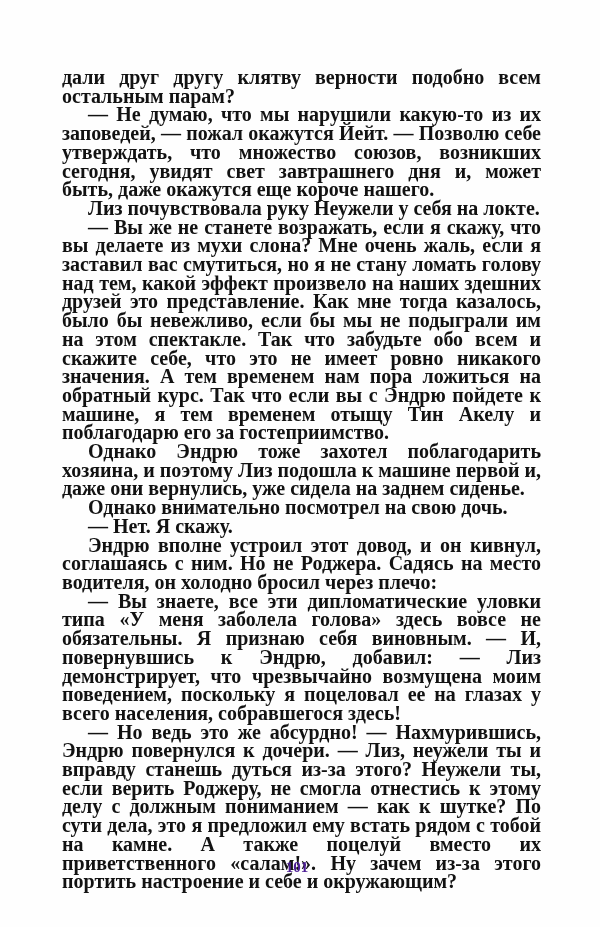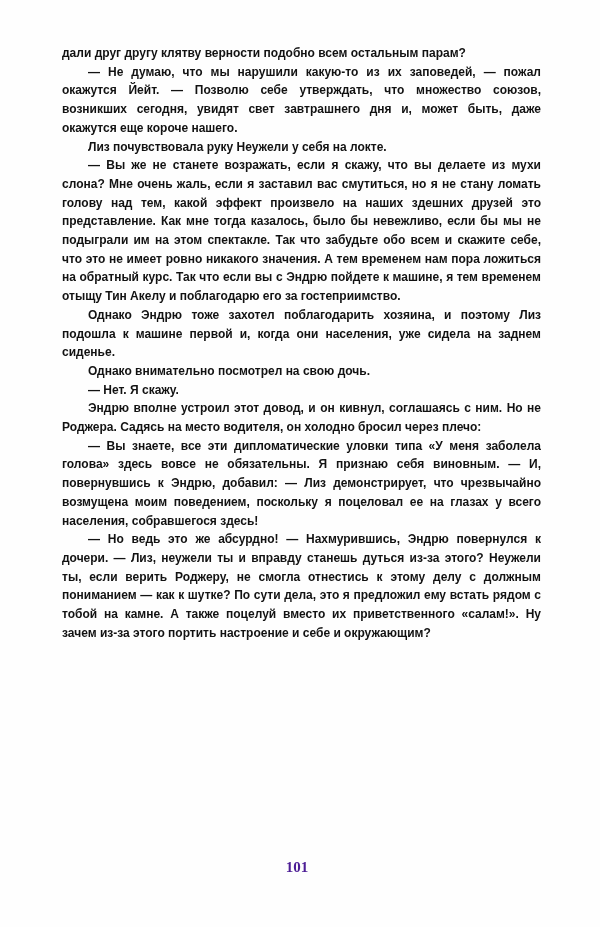--- a/index.html
+++ b/index.html
@@ -15,25 +15,25 @@
   }
   .page {
     position: absolute;
     inset: 0;
     background: #fefefe;
     color: #121212;
   }
   .text-block {
     position: absolute;
     left: 62px;
-    top: 44px;
+    top: 68px;
     width: 479px;
-    font-family: Liberation Sans, sans-serif;
+    font-family: Liberation Serif, serif;
     font-weight: 700;
-    font-size: 12px;
+    font-size: 20px;
     line-height: 18.7px;
     text-align: justify;
     text-justify: inter-word;
     -webkit-hyphens: auto;
     hyphens: auto;
   }
   .para {
     margin: 0;
     padding: 0;
   }
@@ -54,21 +54,21 @@
 </style>
 </head>
 <body>
 
 <div class="page">
   <div class="text-block">
       <p class="para" lang="ru">дали друг другу клятву верности подобно всем остальным парам?</p>
       <p class="para indent" lang="ru">— Не думаю, что мы нарушили какую-то из их заповедей, — пожал окажутся Йейт. — Позволю себе утверждать, что множество союзов, возникших сегодня, увидят свет завтрашнего дня и, может быть, даже окажутся еще короче нашего.</p>
       <p class="para indent" lang="ru">Лиз почувствовала руку Неужели у себя на локте.</p>
       <p class="para indent" lang="ru">— Вы же не станете возражать, если я скажу, что вы делаете из мухи слона? Мне очень жаль, если я заставил вас смутиться, но я не стану ломать голову над тем, какой эффект произвело на наших здешних друзей это представление. Как мне тогда казалось, было бы невежливо, если бы мы не подыграли им на этом спектакле. Так что забудьте обо всем и скажите себе, что это не имеет ровно никакого значения. А тем временем нам пора ложиться на обратный курс. Так что если вы с Эндрю пойдете к машине, я тем временем отыщу Тин Акелу и поблагодарю его за гостеприимство.</p>
-      <p class="para indent" lang="ru">Однако Эндрю тоже захотел поблагодарить хозяина, и поэтому Лиз подошла к машине первой и, когда они населения, уже сидела на заднем сиденье.</p>
+      <p class="para indent" lang="ru">Однако Эндрю тоже захотел поблагодарить хозяина, и поэтому Лиз подошла к машине первой и, даже они вернулись, уже сидела на заднем сиденье.</p>
       <p class="para indent" lang="ru">Однако внимательно посмотрел на свою дочь.</p>
       <p class="para indent" lang="ru">— Нет. Я скажу.</p>
       <p class="para indent" lang="ru">Эндрю вполне устроил этот довод, и он кивнул, соглашаясь с ним. Но не Роджера. Садясь на место водителя, он холодно бросил через плечо:</p>
       <p class="para indent" lang="ru">— Вы знаете, все эти дипломатические уловки типа «У меня заболела голова» здесь вовсе не обязательны. Я признаю себя виновным. — И, повернувшись к Эндрю, добавил: — Лиз демонстрирует, что чрезвычайно возмущена моим поведением, поскольку я поцеловал ее на глазах у всего населения, собравшегося здесь!</p>
       <p class="para indent" lang="ru">— Но ведь это же абсурдно! — Нахмурившись, Эндрю повернулся к дочери. — Лиз, неужели ты и вправду станешь дуться из-за этого? Неужели ты, если верить Роджеру, не смогла отнестись к этому делу с должным пониманием — как к шутке? По сути дела, это я предложил ему встать рядом с тобой на камне. А также поцелуй вместо их приветственного «салам!». Ну зачем из-за этого портить настроение и себе и окружающим?</p>
     </div>
   <div class="page-number">101</div>
 </div>
 
 </body></html>

